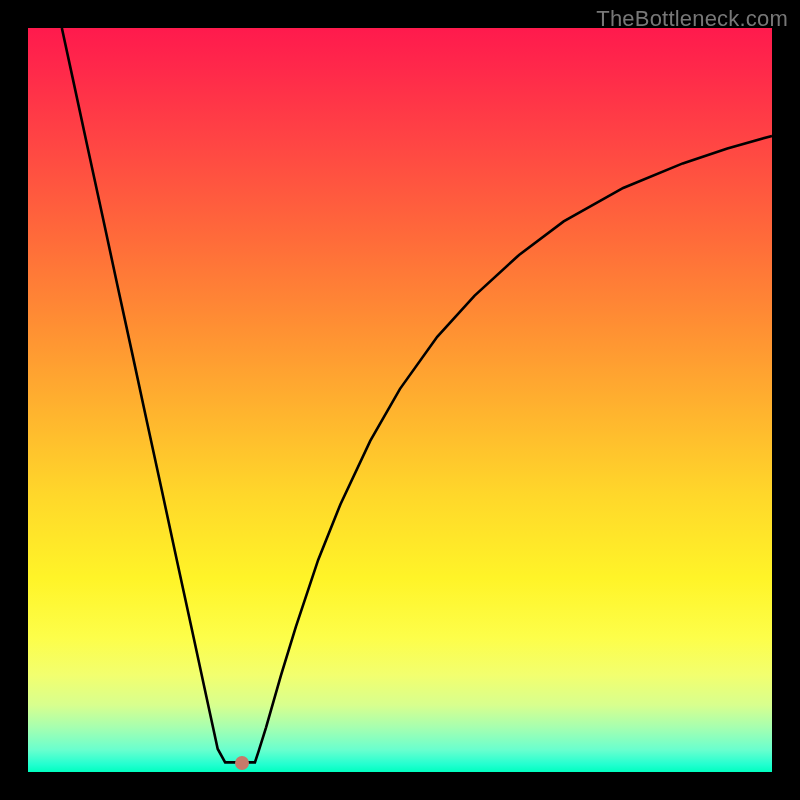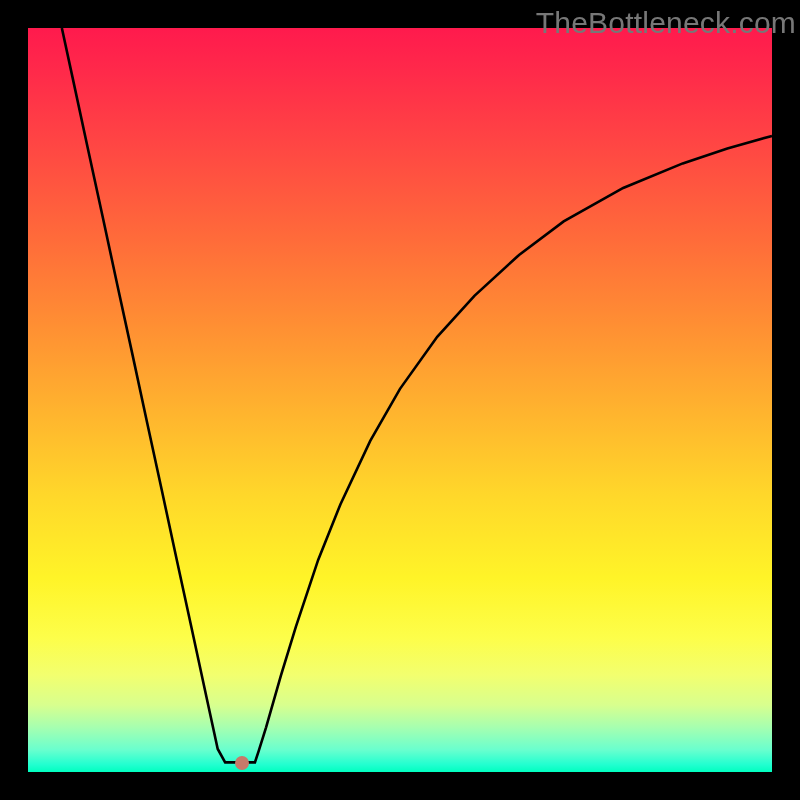--- a/index.html
+++ b/index.html
@@ -37,23 +37,23 @@
       #d8ff8e 91%,
       #a6ffb0 94%,
       #6affce 97%,
       #22ffd0 99%,
       #00ffc0 100%
     );
   }
   .watermark {
     position: absolute;
     top: 6px;
-    right: 4px;
+    right: 12px;
     color: #777;
-    font-size: 30px;
+    font-size: 22px;
     font-weight: 400;
     z-index: 10;
     letter-spacing: 0.2px;
     text-align: right;
   }
   svg.curve {
     position: absolute;
     left: 0;
     top: 0;
     width: 100%;

